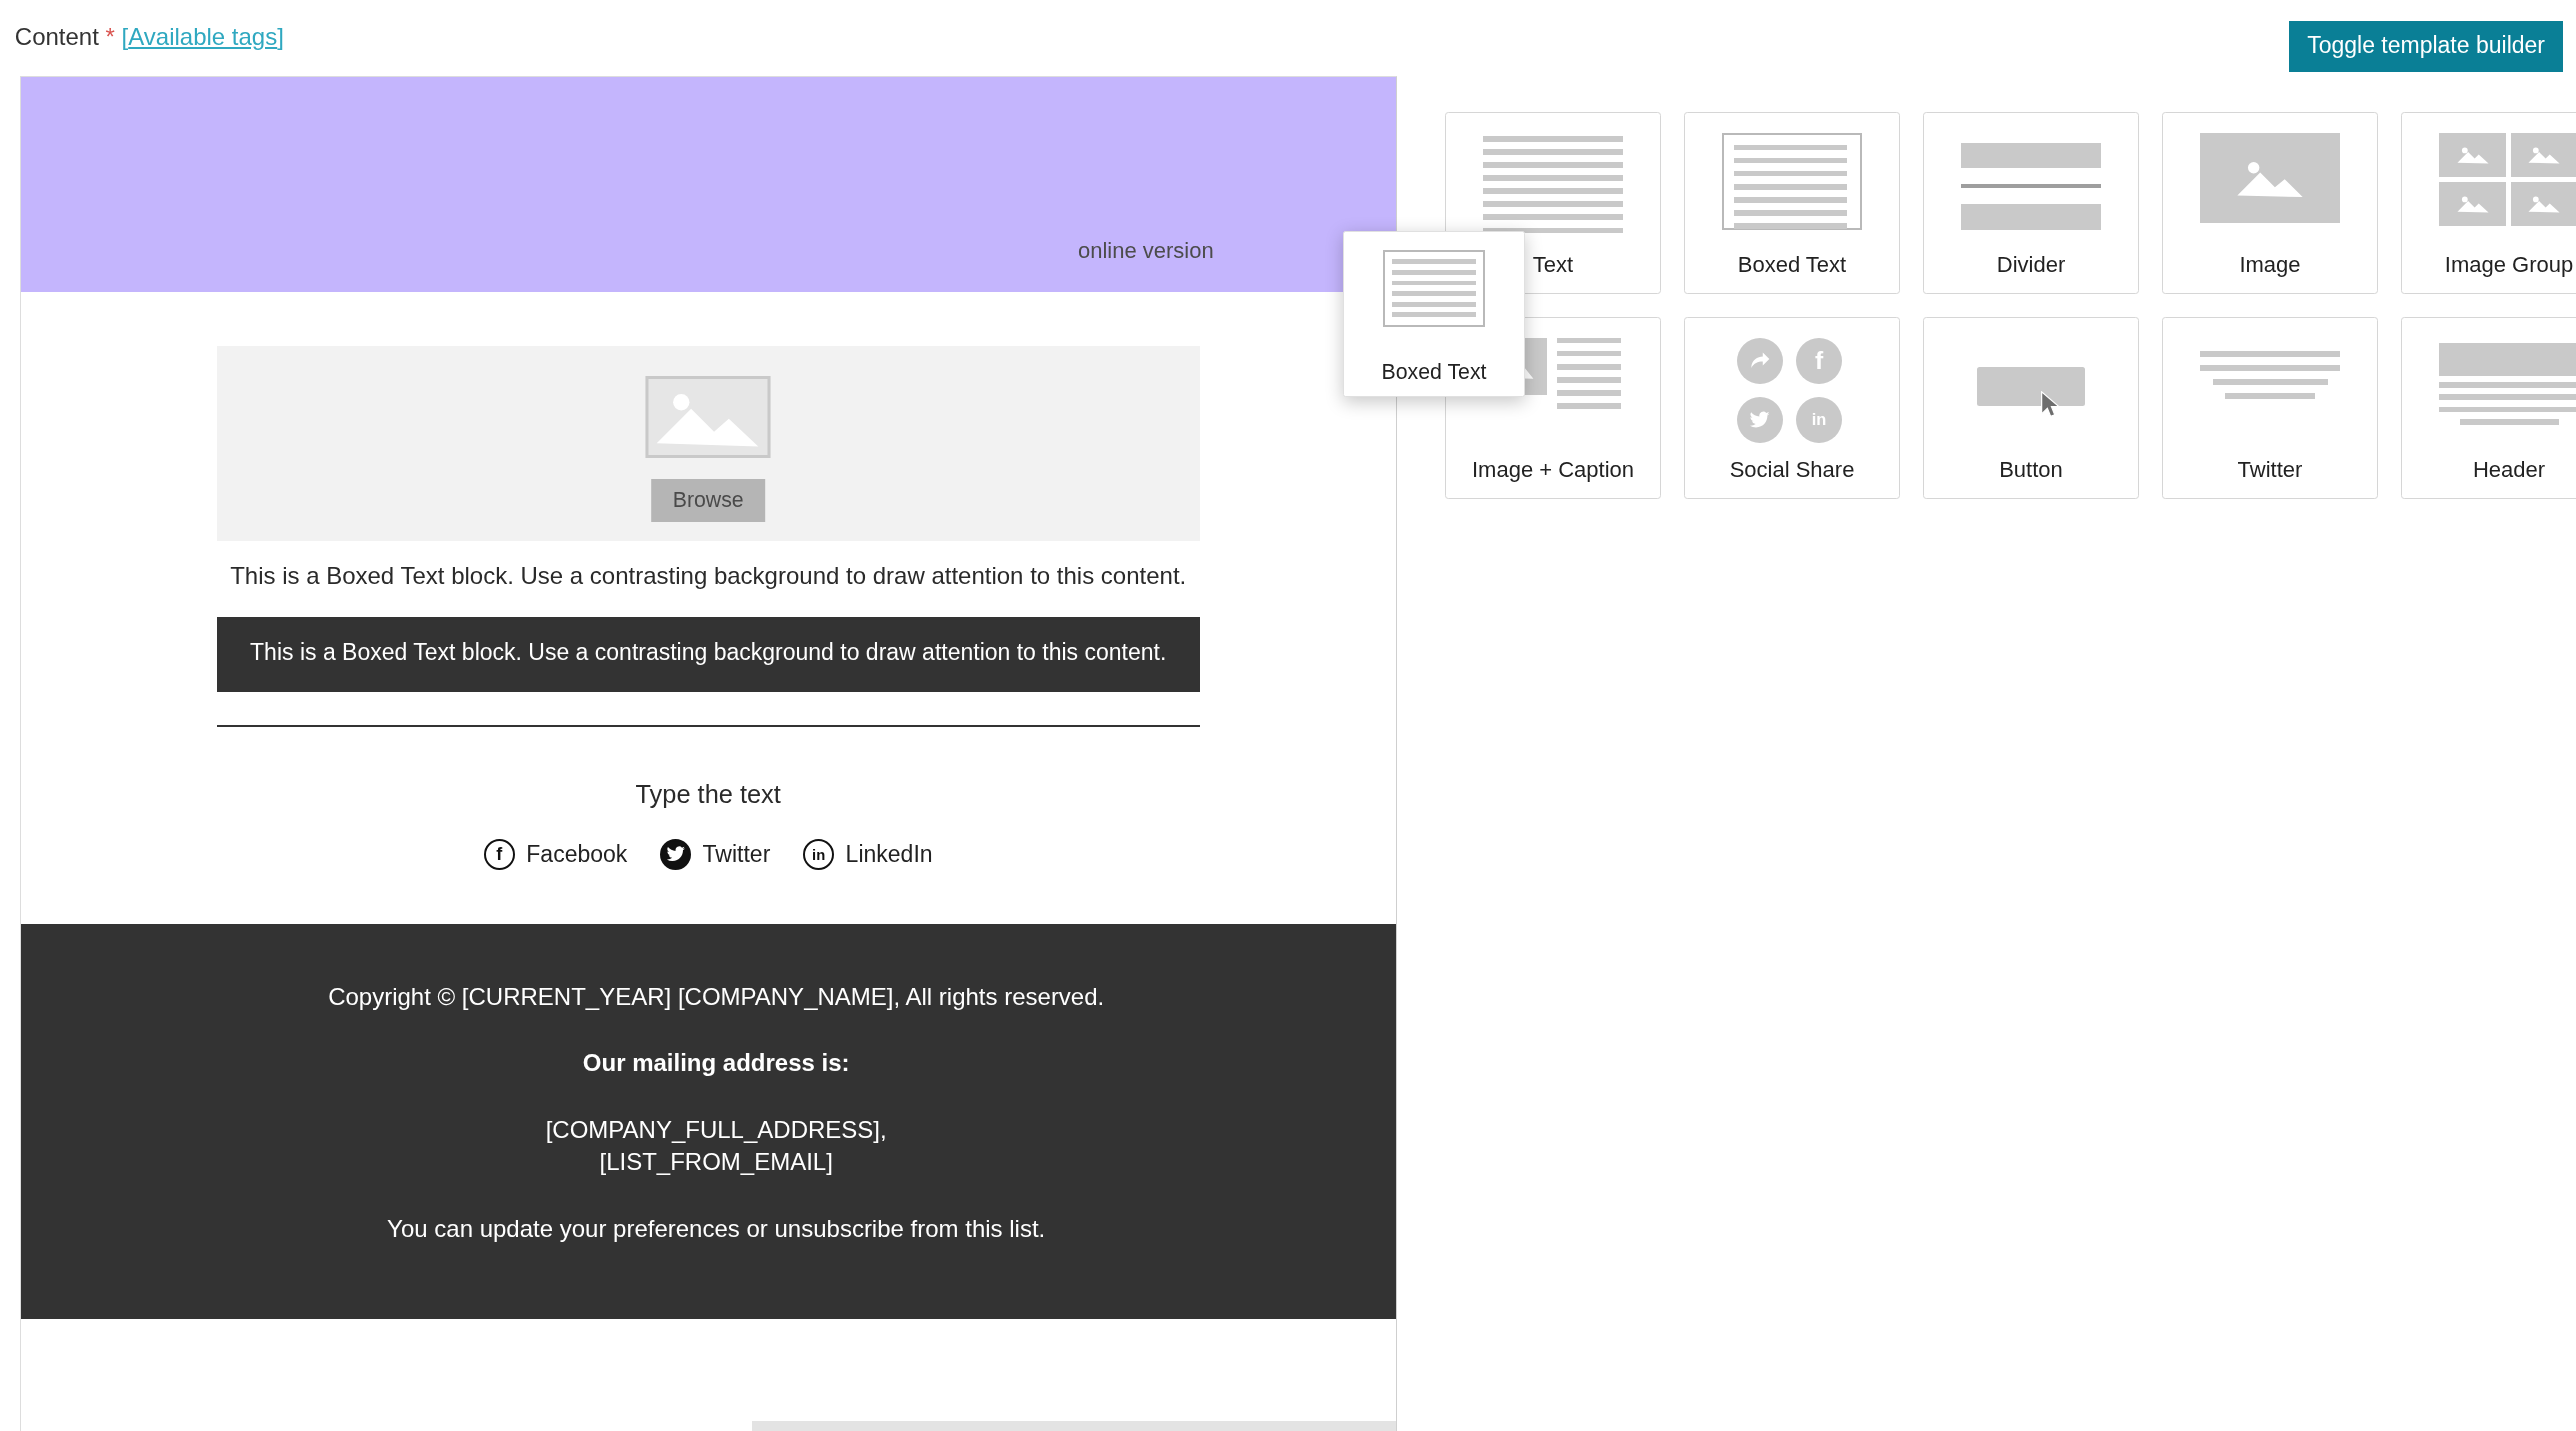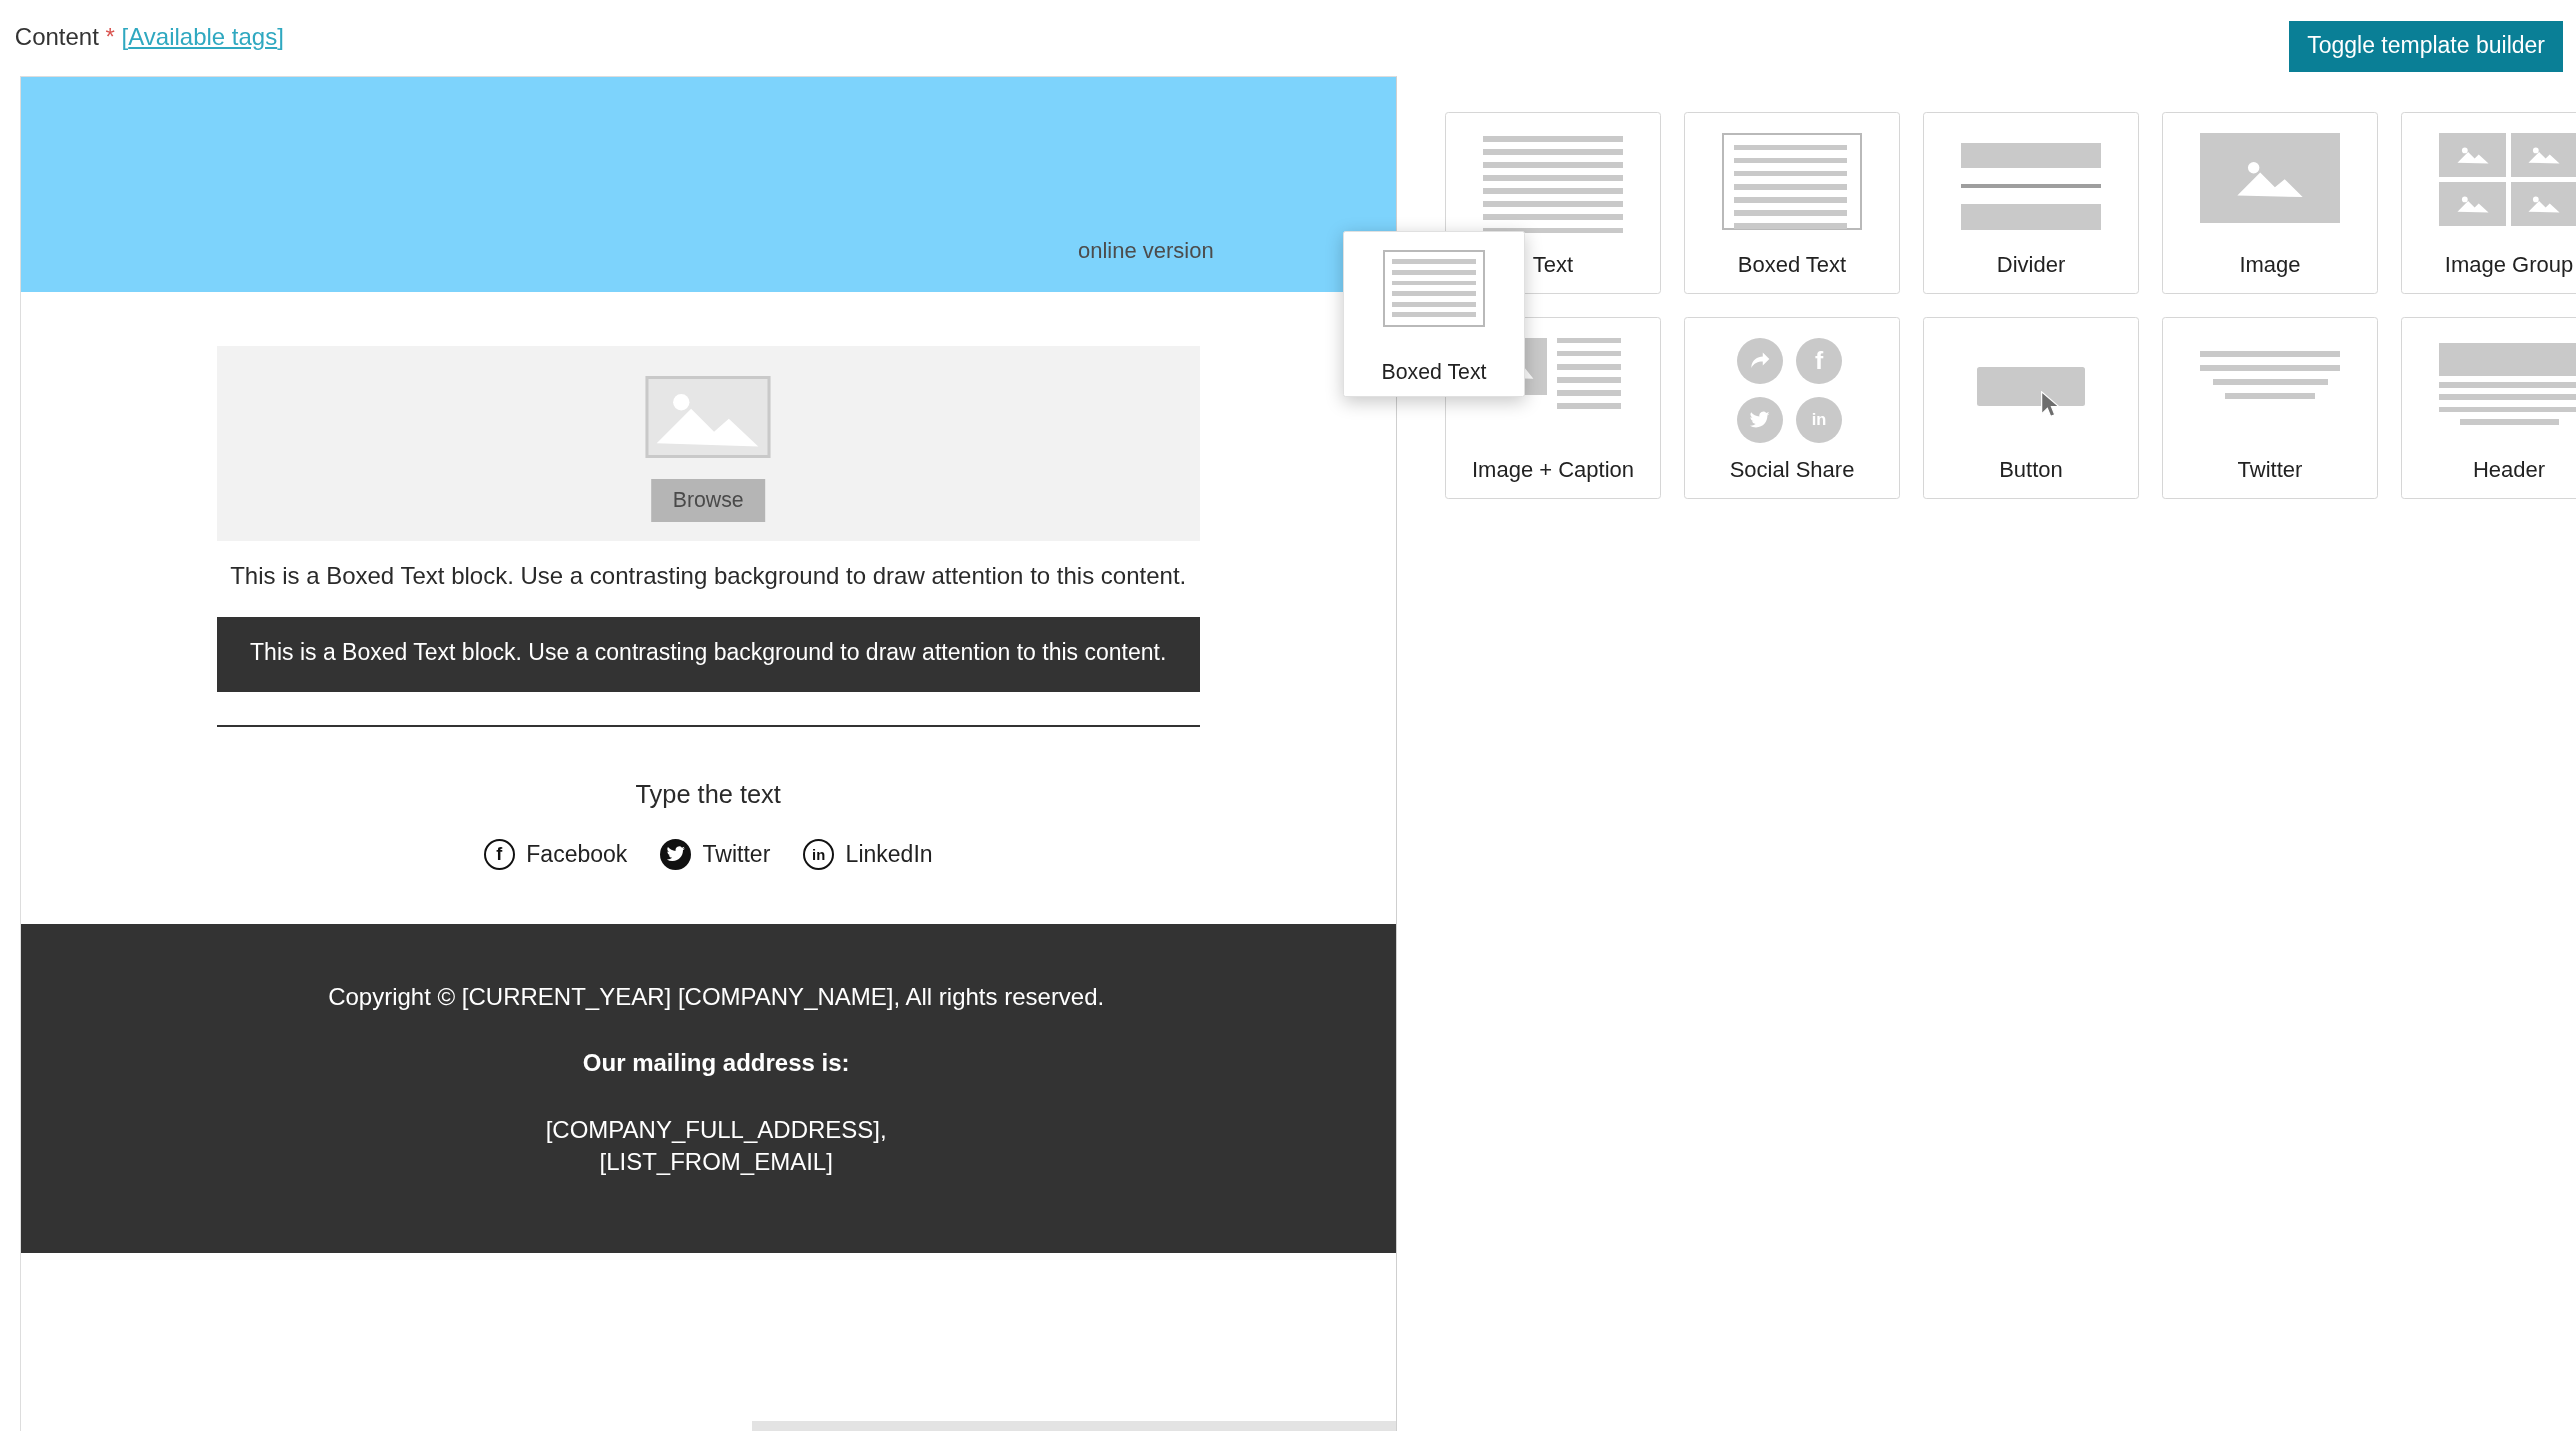--- a/index.html
+++ b/index.html
@@ -35,21 +35,21 @@
   
   .editor {
     position: absolute; left: 19.7px; top: 76px;
     width: 1377px; height: 1356px;
     background: #ffffff;
     border: 0.8px solid #dddddd;
     border-right: 1.6px solid #cfcfcf;
     overflow: hidden;
   }
   .preheader {
-    height: 215px; background: #7dd3fc;
+    height: 215px; background: #c4b5fd;
     position: relative;
   }
   .preheader .online {
     position: absolute; right: 182px; top: 161px;
     font-size: 22px; color: #4c4c4c;
   }
   .body-white { background: #ffffff; padding: 0; }
 
   .img-block {
     margin: 54px auto 0 auto;
@@ -267,20 +267,21 @@
         </div>
       </div>
 
       <div class="footer-block">
         <p>Copyright © [CURRENT_YEAR] [COMPANY_NAME], All rights reserved.</p>
         <p class="bold">Our mailing address is:</p>
         <p>
           <span>[COMPANY_FULL_ADDRESS],</span><br>
           <span>[LIST_FROM_EMAIL]</span>
         </p>
+        <p>You can update your preferences or unsubscribe from this list.</p>
       </div>
 
       <div class="bottom-strip"></div>
     </div>
 
     <div class="bottom-gray"></div>
   </div>
 
   <div class="palette">
     <div class="palette-grid">

